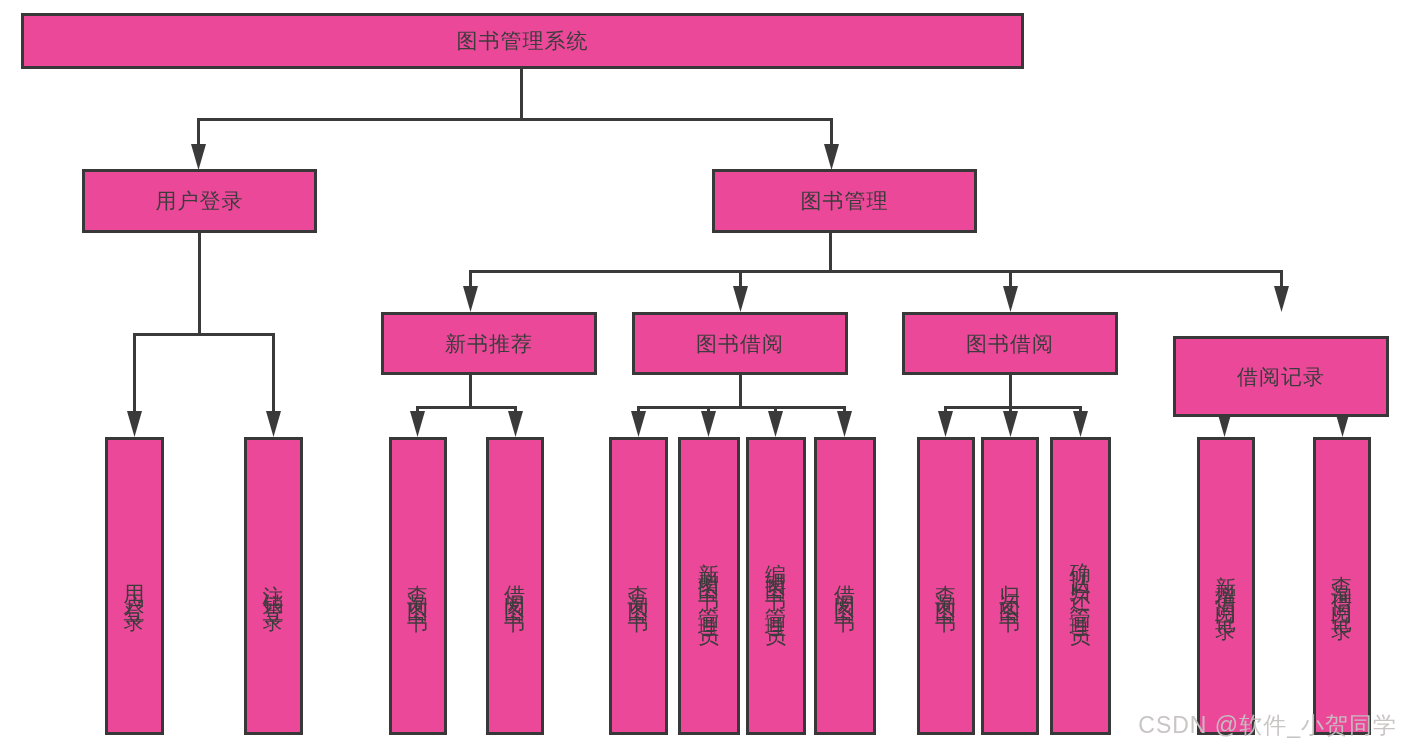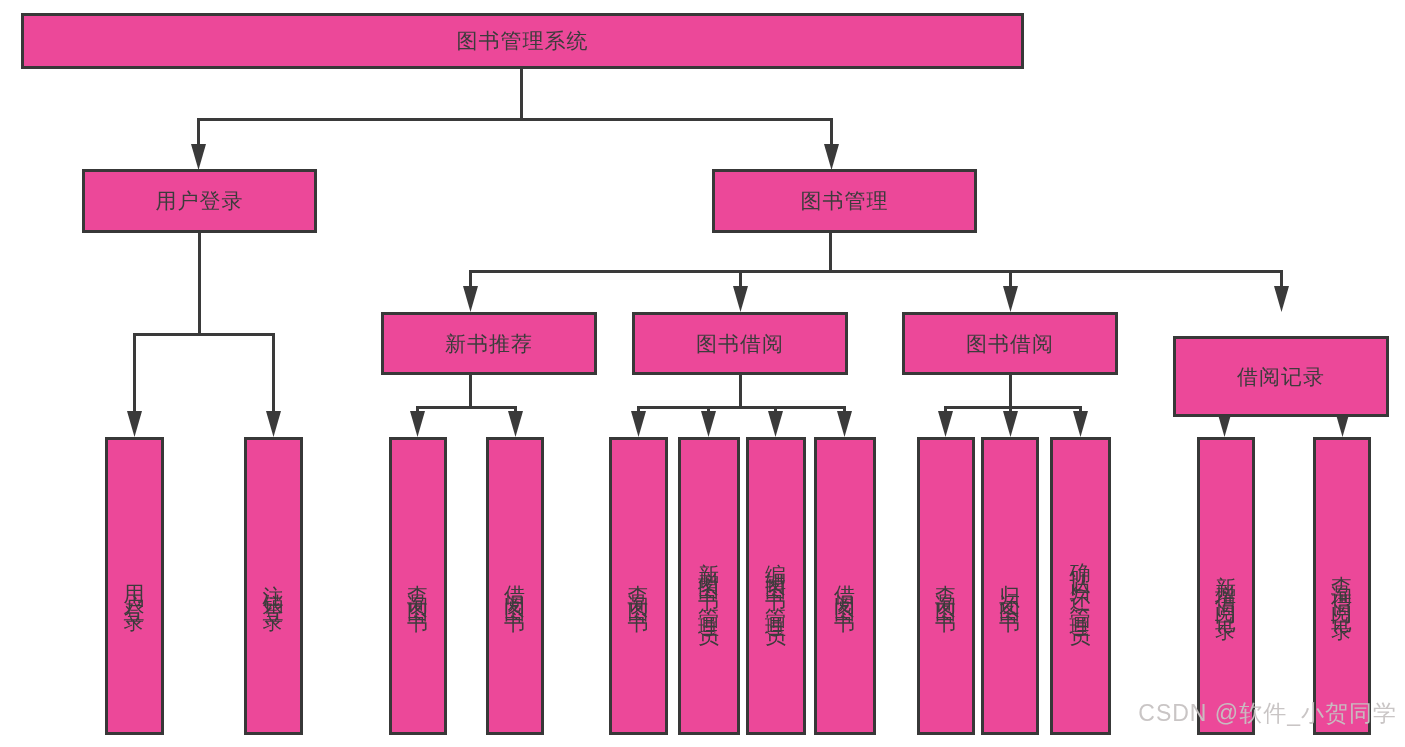--- a/index.html
+++ b/index.html
@@ -24,21 +24,21 @@
   }
   .node .vlabel{
     writing-mode:vertical-rl;
     font-size:21px;color:#3c3c3c;
     letter-spacing:9px;
     line-height:1;
     white-space:nowrap;
   }
   .watermark{
     position:absolute;
-    right:8px;bottom:18px;
+    right:8px;bottom:6px;
     font-size:23px;
     color:rgba(198,194,194,0.95);
     letter-spacing:1px;
     z-index:10;
     white-space:nowrap;
   }
 </style>
 </head>
 <body>
 

